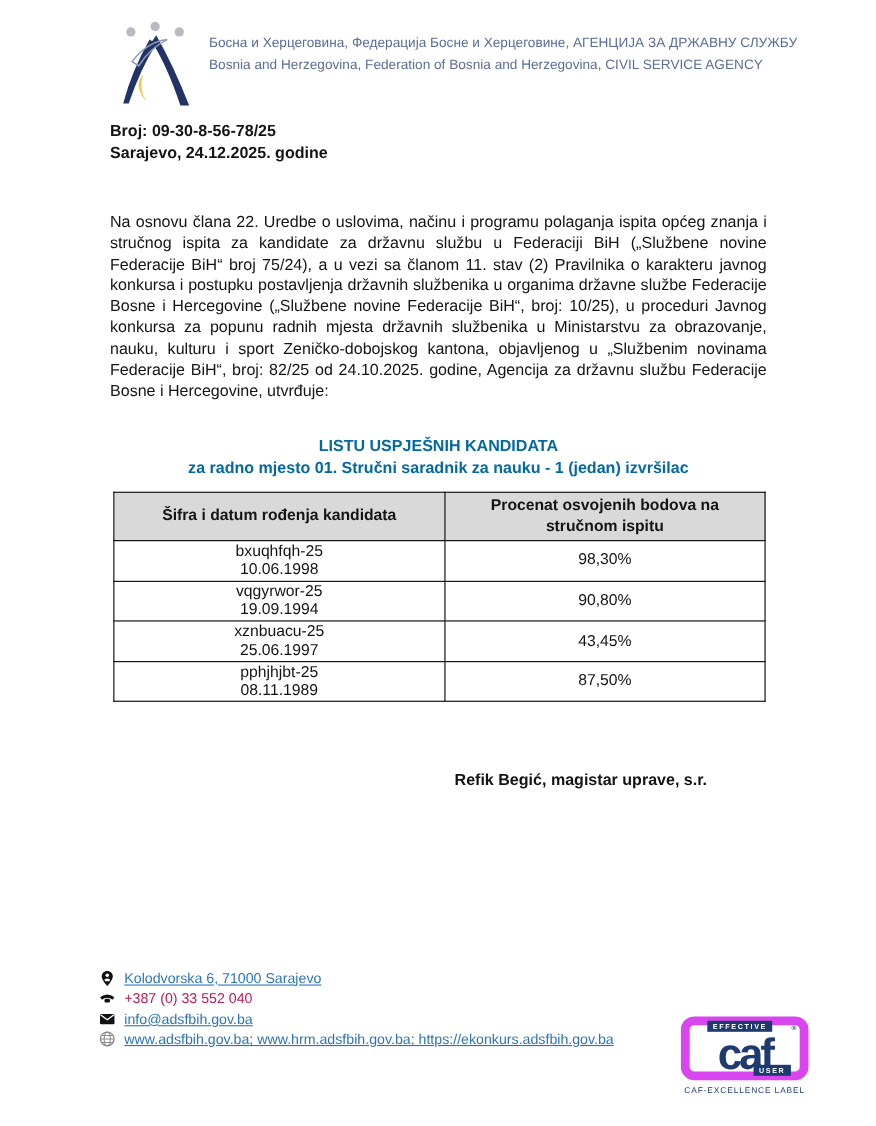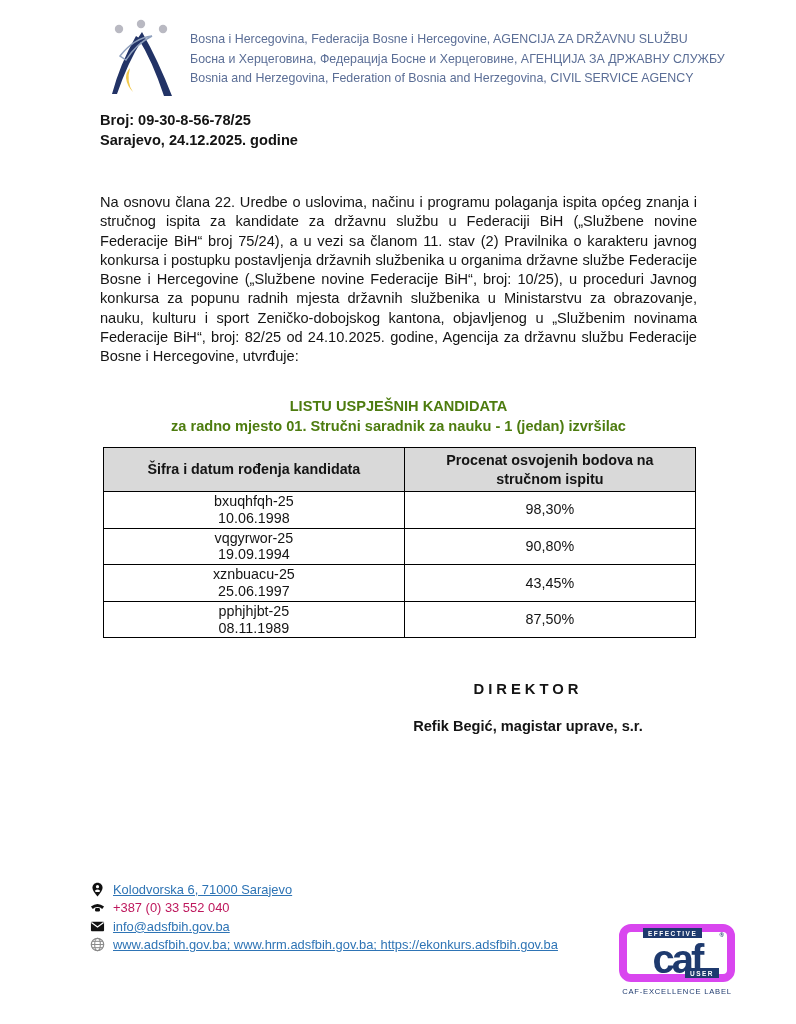--- a/index.html
+++ b/index.html
@@ -23,21 +23,21 @@
 
   
   .body-par {
     position:absolute; top:193px; left:100px; width:597px;
     font-size:14.6px; line-height:19.3px; text-align:justify; color:#141414;
   }
 
   
   .list-title {
     position:absolute; top:397px; left:100px; width:597px;
-    text-align:center; font-weight:bold; font-size:14.6px; line-height:19.5px; color:#4d7c0f;
+    text-align:center; font-weight:bold; font-size:14.6px; line-height:19.5px; color:#0369a1;
   }
 
   
   table.cand {
     position:absolute; top:447px; left:103px; width:593px;
     border-collapse:collapse; table-layout:fixed;
   }
   table.cand th, table.cand td {
     border:1.6px solid #000000; text-align:center; vertical-align:middle;
     font-size:14.3px; color:#141414;
@@ -89,21 +89,20 @@
   <svg class="agency-logo" viewBox="0 0 72 86">
     <circle cx="13" cy="13" r="4.2" fill="#b9b9c2"></circle>
     <circle cx="35" cy="8" r="4.2" fill="#b9b9c2"></circle>
     <circle cx="57" cy="13" r="4.2" fill="#b9b9c2"></circle>
     <path d="M30 20 Q14 48 6 78 L11 78 Q22 46 36 24 Z" fill="#223366"></path>
     <path d="M36 16 Q52 44 66 80 L58 80 Q46 44 32 22 Z" fill="#223366"></path>
     <path d="M24 52 Q20 66 27 76 Q21 70 20 62 Q20 56 24 52 Z" fill="#f2c94c"></path>
     <path d="M14 40 Q28 22 46 20 Q30 28 20 44 Z" fill="none" stroke="#8fa0bd" stroke-width="1.4"></path>
   </svg>
   <div class="header-lines">
-    <div>Bosna i Hercegovina, Federacija Bosne i Hercegovine, AGENCIJA ZA DRŽAVNU SLUŽBU</div>
     <div>Босна и Херцеговина, Федерација Босне и Херцеговине, АГЕНЦИЈА ЗА ДРЖАВНУ СЛУЖБУ</div>
     <div>Bosnia and Herzegovina, Federation of Bosnia and Herzegovina, CIVIL SERVICE AGENCY</div>
   </div>
 </div>
 
 <div class="doc-meta">
   <div>Broj: 09-30-8-56-78/25</div>
   <div>Sarajevo, 24.12.2025. godine</div>
 </div>
 
@@ -151,21 +150,20 @@
       <td>
         <span class="code">pphjhjbt-25</span>
         <span class="dob">08.11.1989</span>
       </td>
       <td>87,50%</td>
     </tr>
   </tbody>
 </table>
 
 <div class="signature">
-  <div class="role">DIREKTOR</div>
   <div class="name">Refik Begić, magistar uprave, s.r.</div>
 </div>
 
 <div class="footer">
   <div class="line">
     <svg class="f-icon" viewBox="0 0 16 16">
       <path d="M8 0.8 C4.9 0.8 2.6 3.1 2.6 6.1 C2.6 9.6 8 15.4 8 15.4 C8 15.4 13.4 9.6 13.4 6.1 C13.4 3.1 11.1 0.8 8 0.8 Z" fill="#111"></path>
       <circle cx="8" cy="5" r="1.7" fill="#fff"></circle>
       <path d="M5.2 9.2 Q8 6.8 10.8 9.2 L10 10.6 L6 10.6 Z" fill="#fff"></path>
     </svg>

